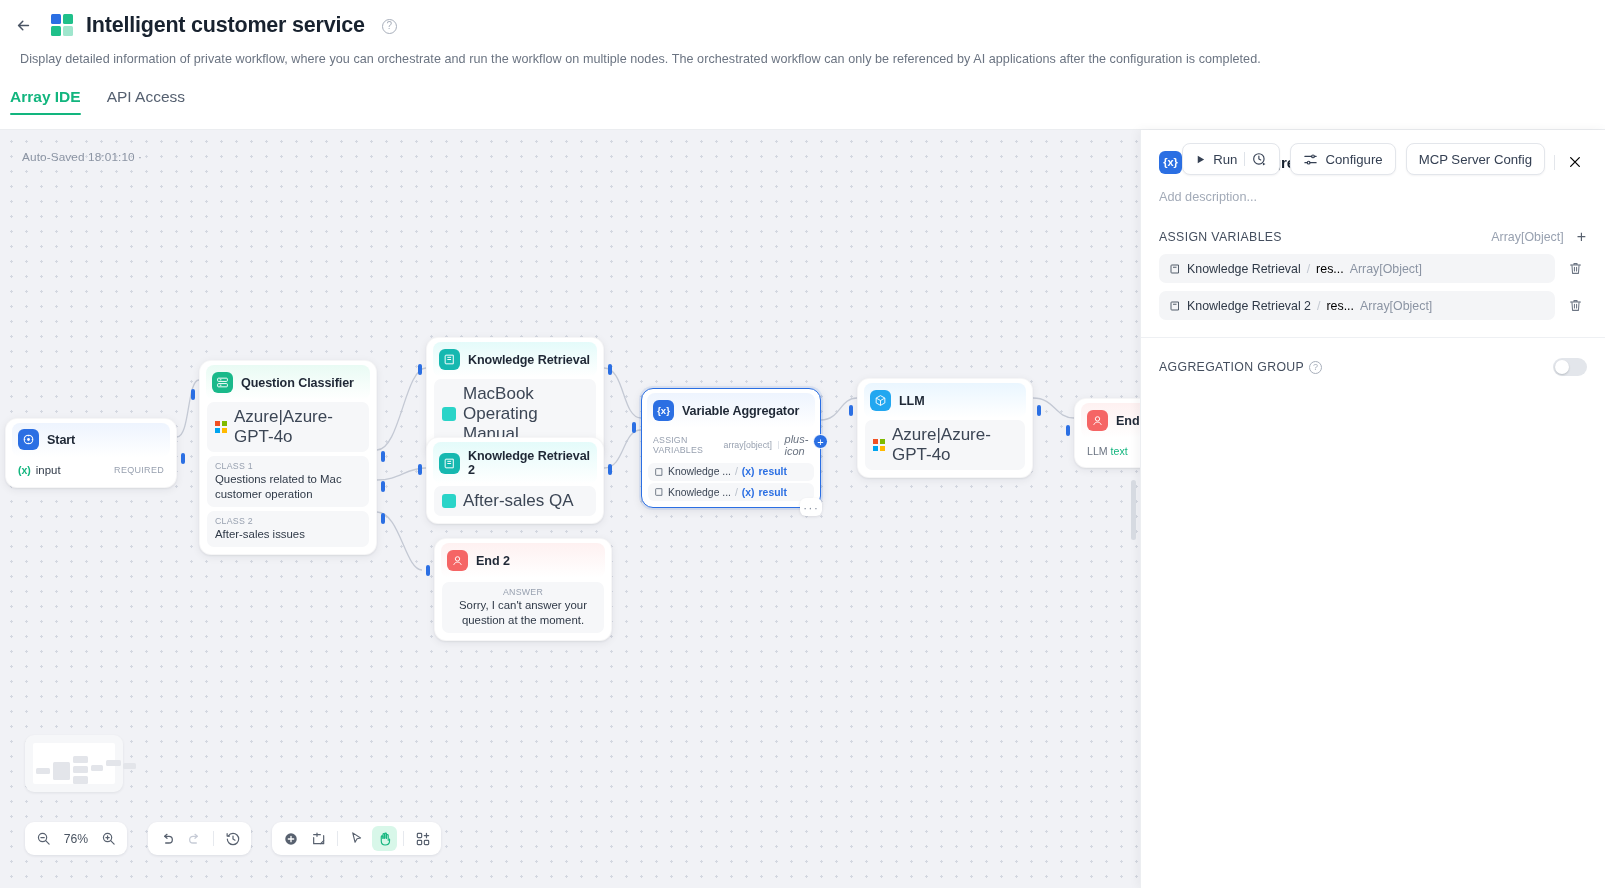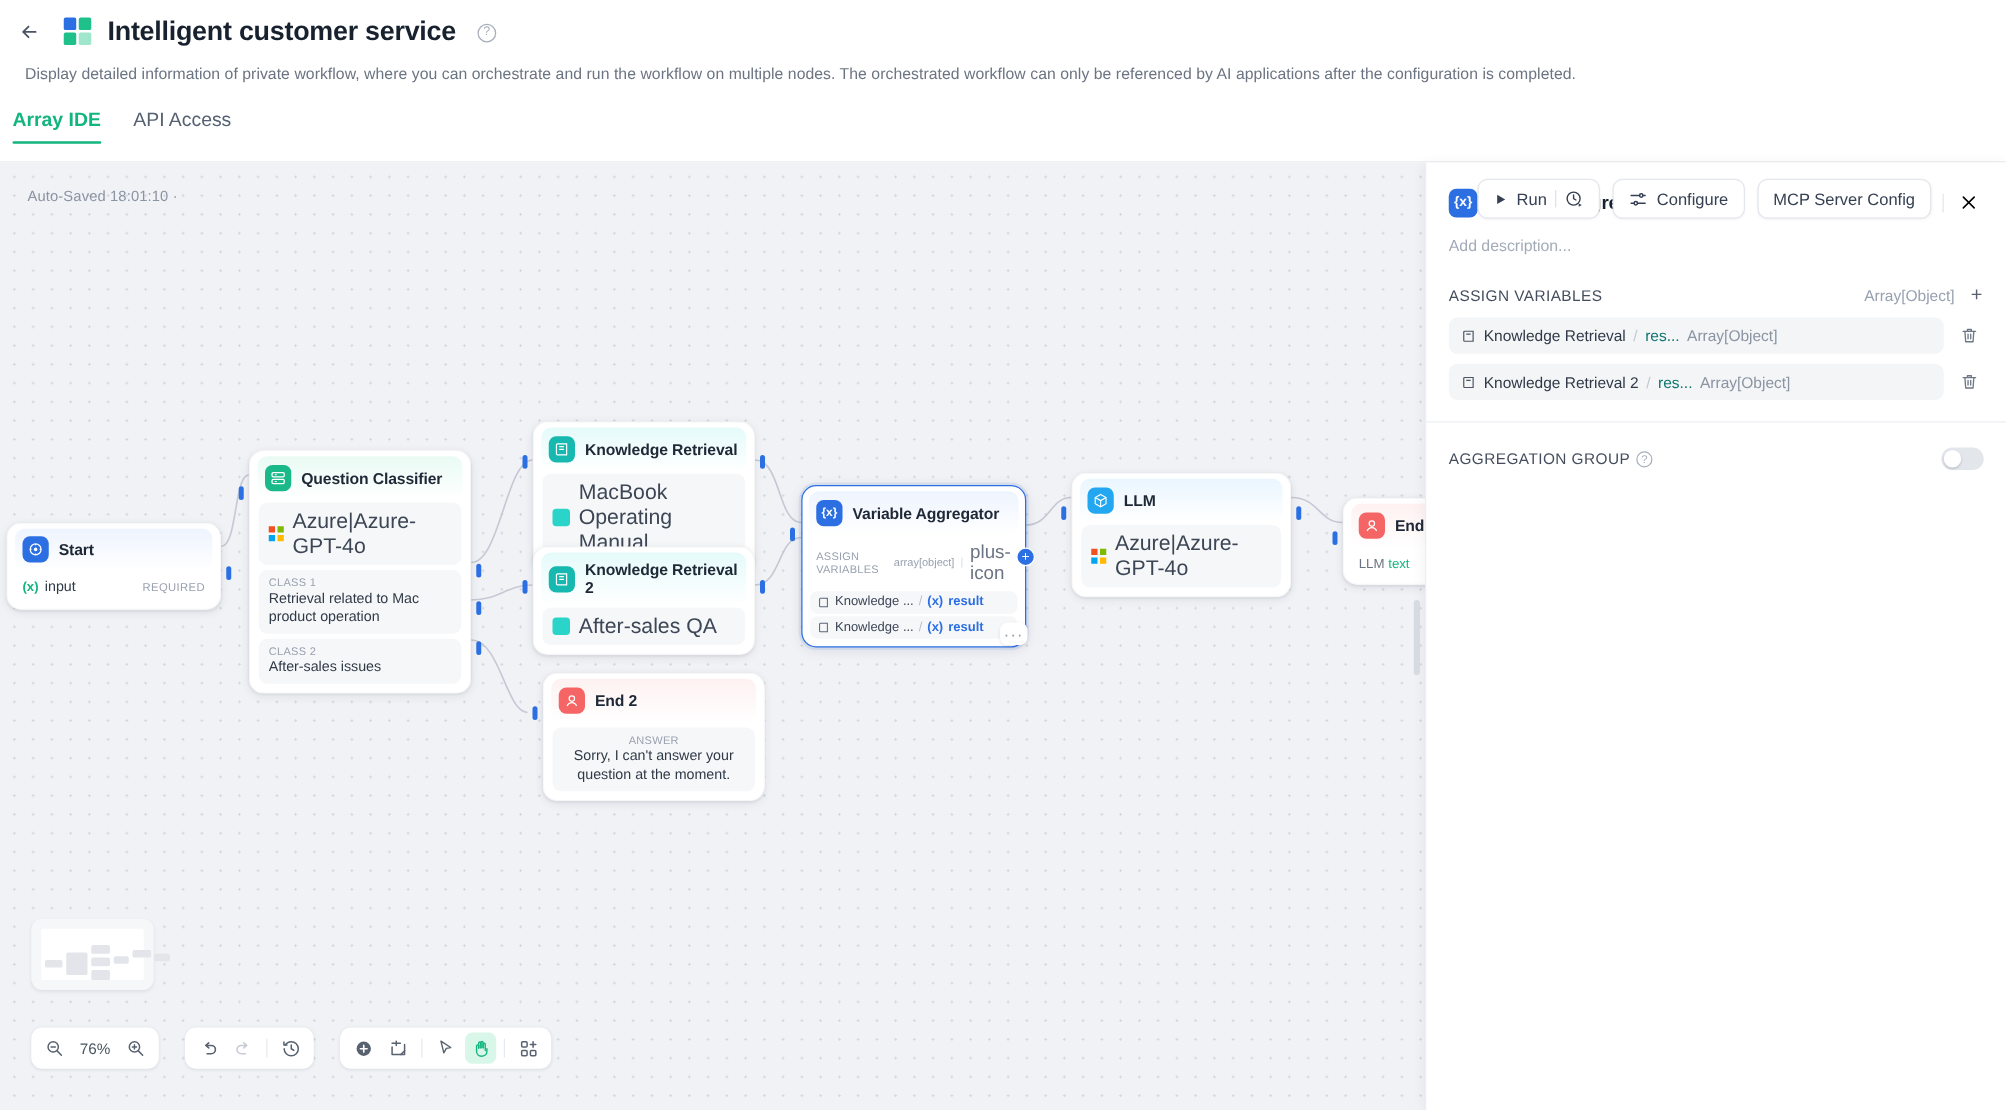--- a/index.html
+++ b/index.html
@@ -208,21 +208,21 @@
   .type-tag { font-size: 12.4px; color: #98a1b0; }
   .add-btn { color: #58616f; font-size: 16px; cursor: pointer; line-height: 1; padding: 0 1px; }
 
   .var-row { display: flex; align-items: center; gap: 8px; margin-bottom: 8px; }
   .var-box {
     flex: 1; background: #f4f5f7; border-radius: 7px; height: 29px;
     display: flex; align-items: center; gap: 6px; padding: 0 10px; font-size: 12.4px;
     color: #2f3947; cursor: pointer;
   }
   .vb-slash { color: #c3c9d2; }
-  .vb-res { color: #0f766e; }
+  .vb-res { color: #000000; }
   .vb-type { color: #8b94a3; }
   .trash { width: 24px; height: 24px; display: flex; align-items: center; justify-content: center; color: #6d7684; cursor: pointer; border-radius: 6px; flex: none; }
 
   .panel-hr { height: 1px; background: #eef0f3; margin: 17px 0 0 0; }
   .agg-row { display: flex; align-items: center; justify-content: space-between; padding: 20px 18px 0 18px; }
   .agg-label { display: flex; align-items: center; gap: 5px; font-size: 12.3px; color: #444e5e; letter-spacing: .35px; }
   .toggle {
     width: 34px; height: 18px; border-radius: 10px; background: #e3e6eb; position: relative; cursor: pointer; flex: none;
   }
   .toggle i { position: absolute; left: 2px; top: 2px; width: 14px; height: 14px; border-radius: 50%; background: #fff; box-shadow: 0 1px 2px rgba(16,24,40,.2); }
@@ -344,21 +344,21 @@
         <span class="ms-logo">
             <i></i>
             <i></i>
             <i></i>
             <i></i>
           </span>
         <span>Azure|Azure-GPT-4o</span>
       </div>
       <div class="node-field">
         <div class="field-label">CLASS 1</div>
-        <div class="field-val">Retrieval related to Mac product operation</div>
+        <div class="field-val">Questions related to Mac customer operation</div>
       </div>
       <div class="node-field">
         <div class="field-label">CLASS 2</div>
         <div class="field-val">After-sales issues</div>
       </div>
     </div>
 
     <div class="node" id="node-kr1">
       <div class="port" style="left:-9px;top:26px;"></div>
       <div class="port" style="right:-9px;top:26px;"></div>
@@ -418,21 +418,21 @@
       <div class="va-plus-badge">+</div>
       <div class="node-hd">
         <div class="node-ico" style="background:#2b6fe3;font-weight:700;font-size:9.5px;">{x}</div>
         <div class="node-title">Variable Aggregator</div>
       </div>
       <div class="va-sub">
         <span class="va-sub-l">ASSIGN VARIABLES</span>
         <span class="va-sub-r">
           <span>array[object]</span>
           <span style="width:1px;height:8px;background:#dfe3e9;display:inline-block;"></span>
-          <span style="cursor:pointer;font-size:15px;color:#6b7482;">plus-icon</span>
+          <span style="cursor:pointer;font-size:11px;color:#6b7482;font-style:italic;">plus-icon</span>
         </span>
       </div>
       <div class="va-row">
         <svg width="10" height="10" viewBox="0 0 24 24" fill="none" stroke="#5a6575" stroke-width="2">
             <path d="M4 5.5A1.5 1.5 0 015.5 4H19v16H5.5A1.5 1.5 0 014 18.5z"></path>
           </svg>
         <span>Knowledge ...</span>
         <span class="va-slash">/</span>
         <span class="va-res">(x)</span>
         <span class="va-res">result</span>

